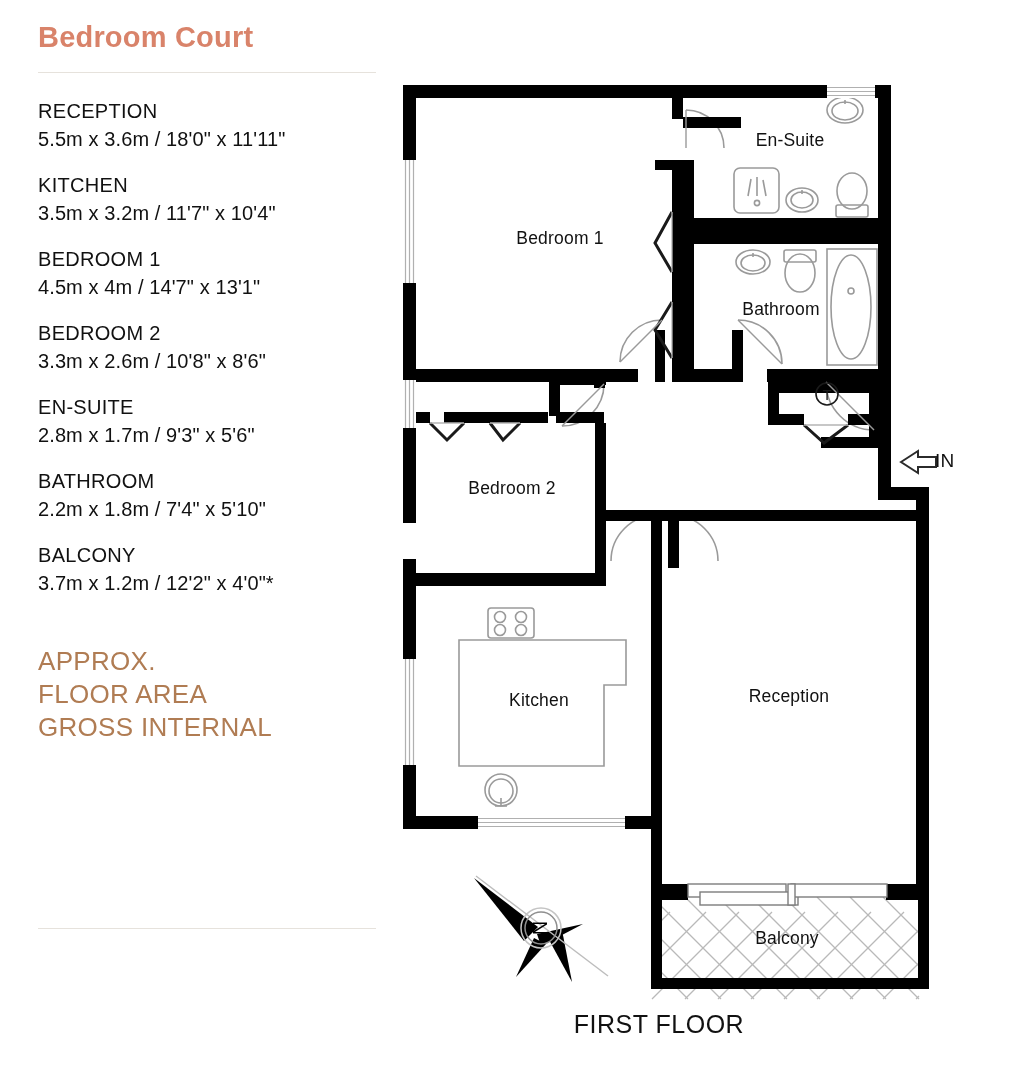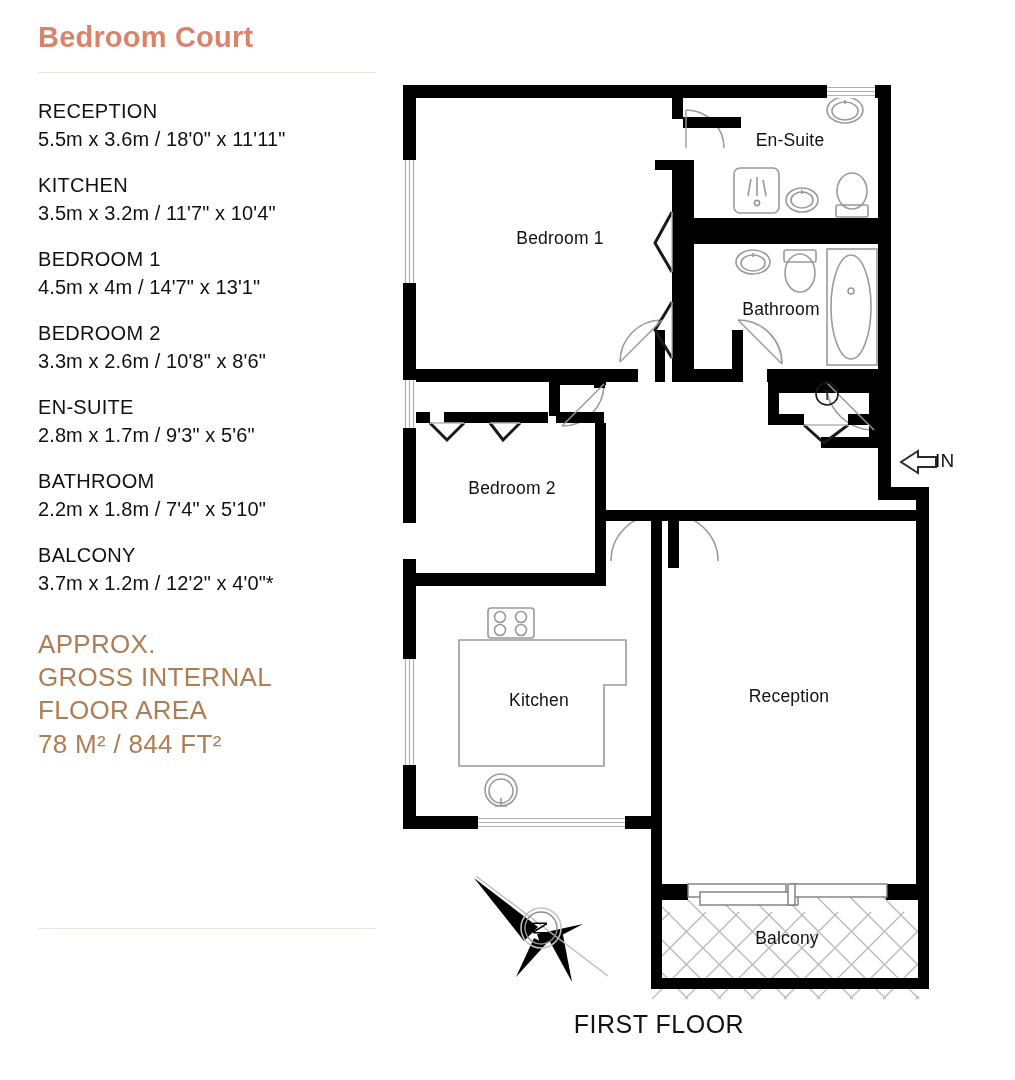--- a/index.html
+++ b/index.html
@@ -9,21 +9,21 @@
 
   
   #info-panel{position:absolute;left:38px;top:22px;width:340px;}
   #plan-title{font-size:29px;font-weight:bold;color:#d9836a;letter-spacing:.2px;
               margin:0 0 18px 0;line-height:1.1;}
   .rule{height:1px;background:#e6e2dc;width:338px;margin:0;}
   #rooms-list{margin-top:26px;}
   .room-entry{margin-bottom:21px;}
   .room-name{font-size:20px;letter-spacing:.3px;line-height:1.25;color:#111;}
   .room-dims{font-size:20px;letter-spacing:.1px;line-height:1.3;color:#111;margin-top:2px;}
-  #area-block{margin-top:32px;color:#b07c53;font-size:26px;line-height:1.28;letter-spacing:.3px;}
+  #area-block{margin-top:49px;color:#b07c53;font-size:26px;line-height:1.28;letter-spacing:.3px;}
   #area-block div{white-space:nowrap;}
   #rule-bottom{position:absolute;left:38px;top:928px;}
 
   
   #plan-stage{position:absolute;left:0;top:0;width:1015px;height:1080px;}
   #plan-svg{position:absolute;left:0;top:0;}
 
   
   .rlabel{position:absolute;font-size:17.5px;color:#111;white-space:nowrap;
           transform:translate(-50%,-50%);letter-spacing:.2px;}
@@ -64,23 +64,22 @@
       <div class="room-dims">2.2m x 1.8m / 7'4" x 5'10"</div>
     </div>
     <div class="room-entry">
       <div class="room-name">BALCONY</div>
       <div class="room-dims">3.7m x 1.2m / 12'2" x 4'0"*</div>
     </div>
   </div>
 
   <div id="area-block">
     <div>APPROX.</div>
+    <div>FLOOR AREA</div>
     <div>GROSS INTERNAL</div>
-    <div>FLOOR AREA</div>
-    <div>78 M² / 844 FT²</div>
   </div>
 </div>
 
 <div class="rule" id="rule-bottom"></div>
 
 <div id="plan-stage">
 
 <svg id="plan-svg" width="1015" height="1080" viewBox="0 0 1015 1080">
 
   <g stroke="#9a9a9a" fill="none" stroke-width="1.6">

